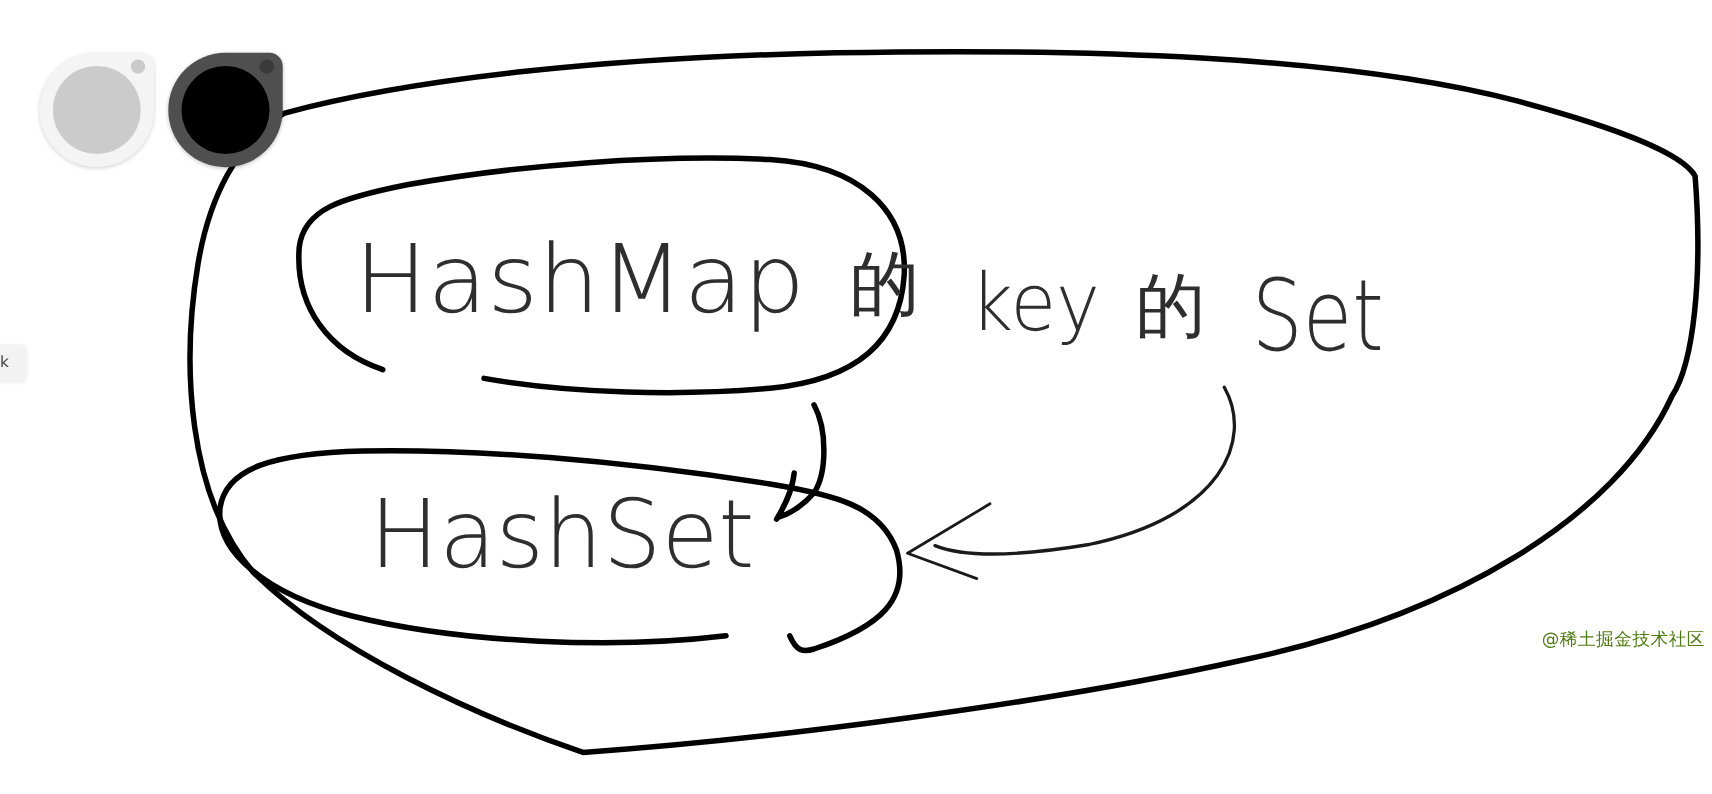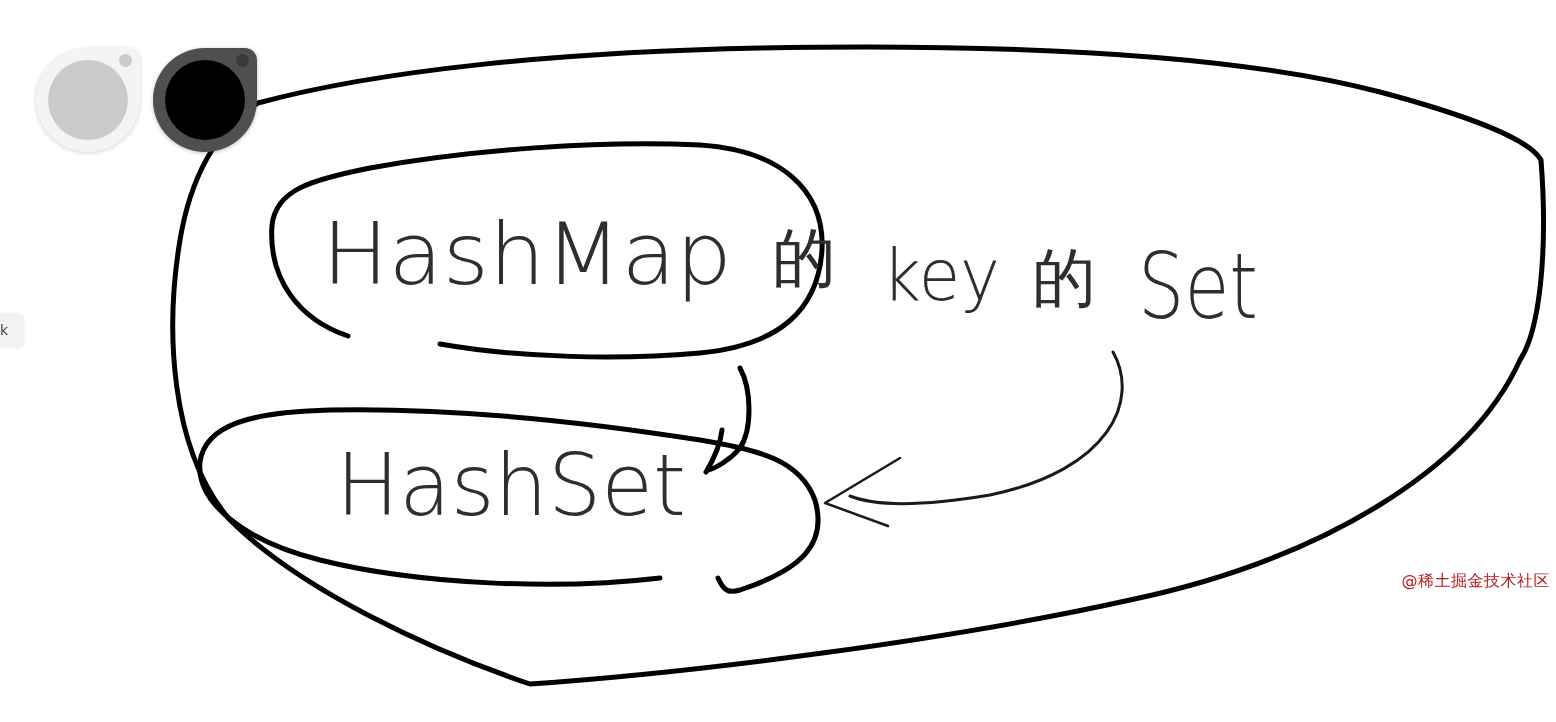--- a/index.html
+++ b/index.html
@@ -65,21 +65,21 @@
       text-align: right;
       padding-right: 0px;
       box-sizing: border-box;
       cursor: pointer;
     }
     .side-tab span { position: absolute; left: 10px; top: 0; }
     .watermark {
       position: absolute;
       right: 6px; bottom: 6px;
       font-size: 16px;
-      color: #b91c1c;
+      color: #4d7c0f;
       letter-spacing: 0.5px;
     }
     .hw {
       font-family: "DejaVu Sans", sans-serif;
       font-weight: 200;
       fill: #2e2e2e;
     }
   </style>
 </head>
 <body>

